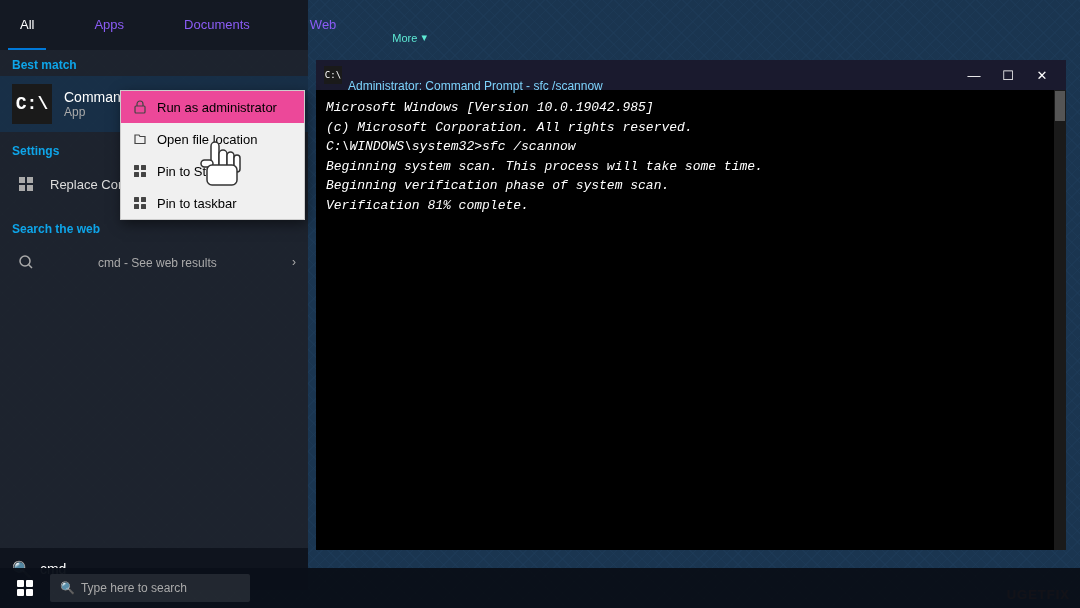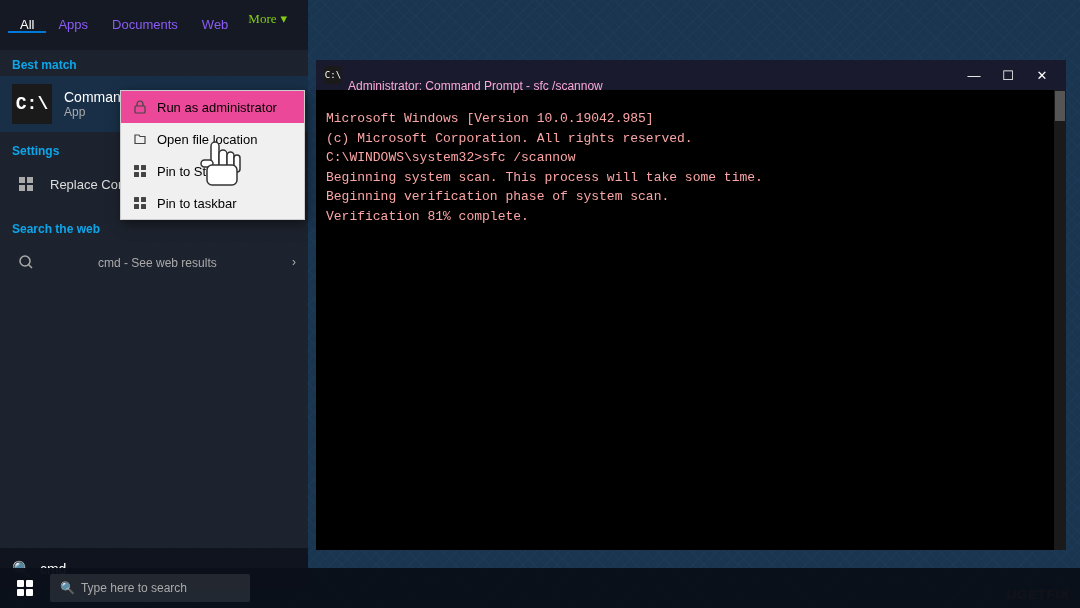--- a/index.html
+++ b/index.html
@@ -33,23 +33,24 @@
       background: rgba(30, 35, 45, 0.97);
       display: flex;
       flex-direction: column;
     }
 
     
     .start-nav {
       display: flex;
       align-items: flex-end;
       background: rgba(20, 25, 35, 0.98);
-      padding: 17px 8px;
+      padding: 0 8px;
       height: 50px;
       flex-shrink: 0;
+      gap: 36px;
     }
 
     .nav-tab {
       color: #fff;
       padding: 6px 12px;
       font-size: 13px;
       cursor: pointer;
       border-bottom: 2px solid transparent;
       height: 100%;
       display: flex;
@@ -62,25 +63,24 @@
     }
 
     .nav-tab:not(.active) {
       color: #8b5cf6;
     }
 
     .nav-more {
       display: flex;
       align-items: center;
       gap: 4px;
-      color: #84cc16;
-      font-size: 13px;
+      color: #5eead4;
+      font-size: 11px;
       cursor: pointer;
       padding: 6px 8px;
-      font-family: Liberation Serif, serif;
     }
 
     
     .section-label {
       color: #0ea5e9;
       font-size: 12px;
       padding: 8px 12px 4px;
       font-weight: 600;
     }
 
@@ -254,21 +254,21 @@
       display: flex;
       align-items: center;
       justify-content: center;
       font-size: 10px;
       color: #fff;
       font-family: monospace;
       flex-shrink: 0;
     }
 
     .cmd-title-text {
-      color: #f9a8d4;
+      color: #7dd3fc;
       font-size: 12px;
       flex: 1;
       margin-top: 22px;
     }
 
     .window-controls {
       display: flex;
       gap: 2px;
     }
 
@@ -279,27 +279,28 @@
       align-items: center;
       justify-content: center;
       color: #fff;
       font-size: 13px;
       cursor: pointer;
       background: transparent;
     }
 
     .cmd-content {
       flex: 1;
-      padding: 19px 10px;
+      padding: 8px 10px;
       font-family: 'Courier New', Lucida Console, monospace;
       font-size: 13px;
-      color: #fca5a5;
+      color: #ffffff;
       line-height: 1.5;
       overflow: hidden;
       position: relative;
+      font-style: italic;
     }
 
     
     .cmd-scrollbar {
       position: absolute;
       right: 0;
       top: 30px;
       width: 12px;
       height: calc(100% - 30px);
       background: #1a1a1a;

